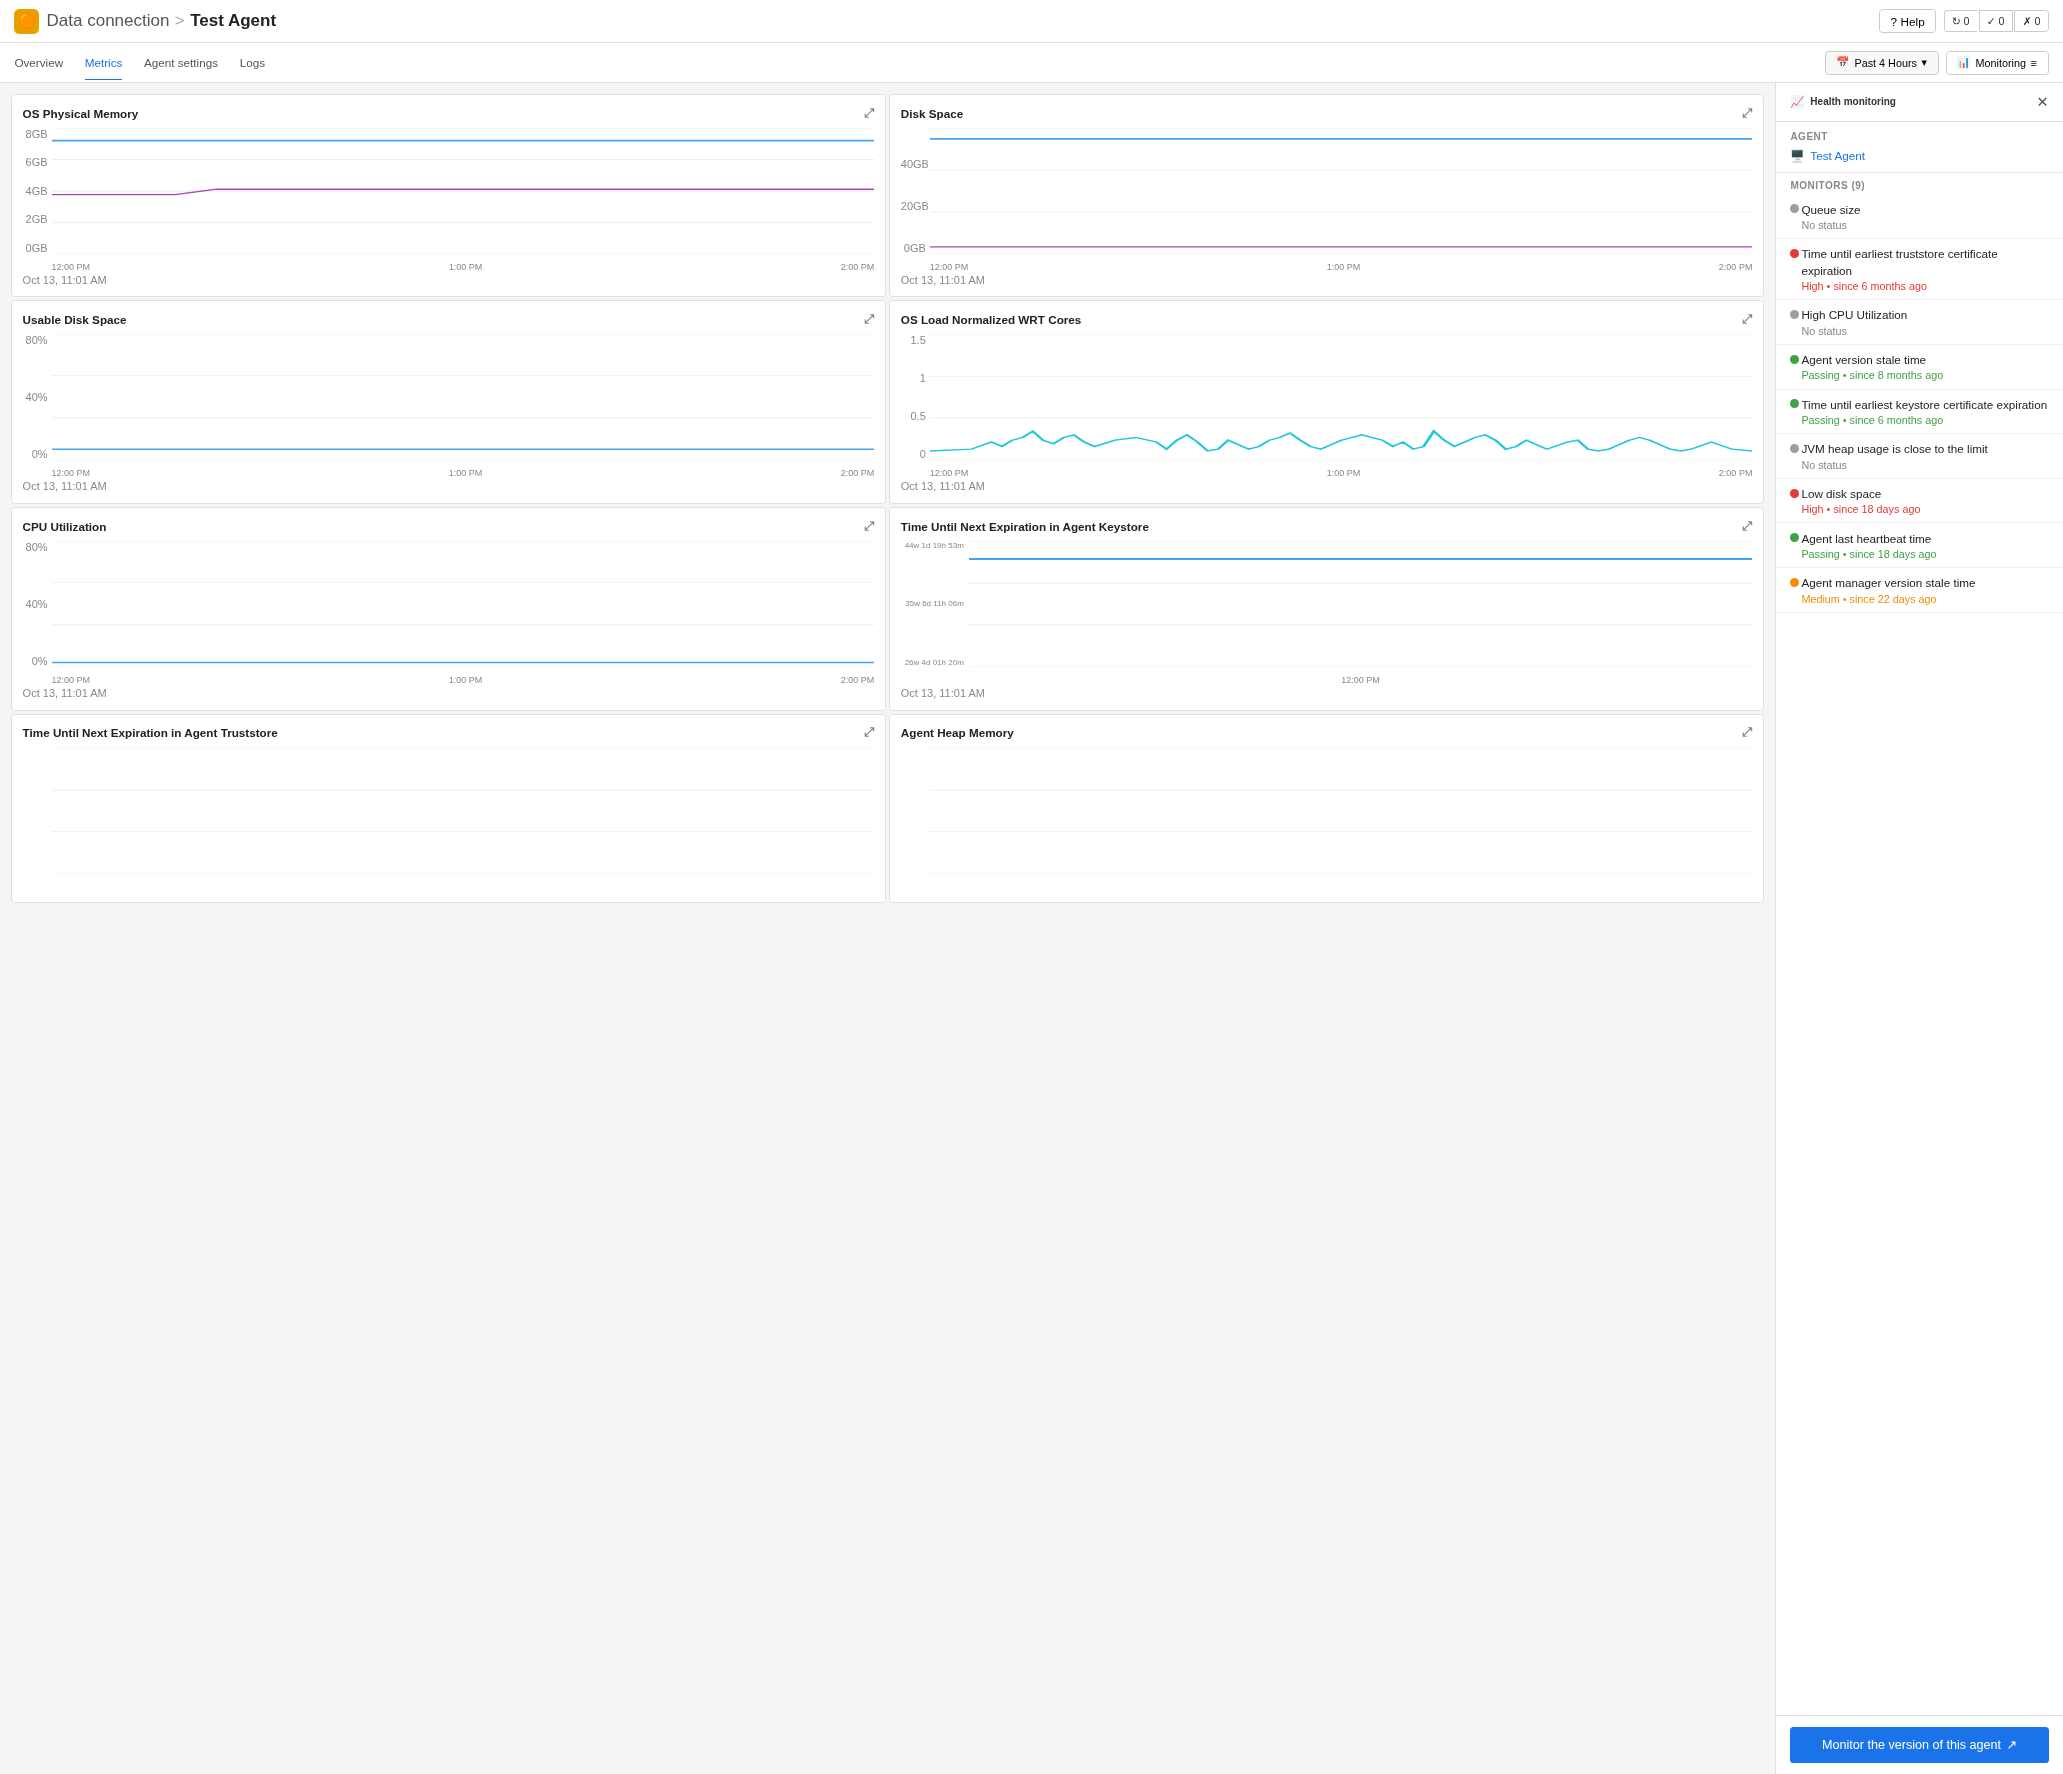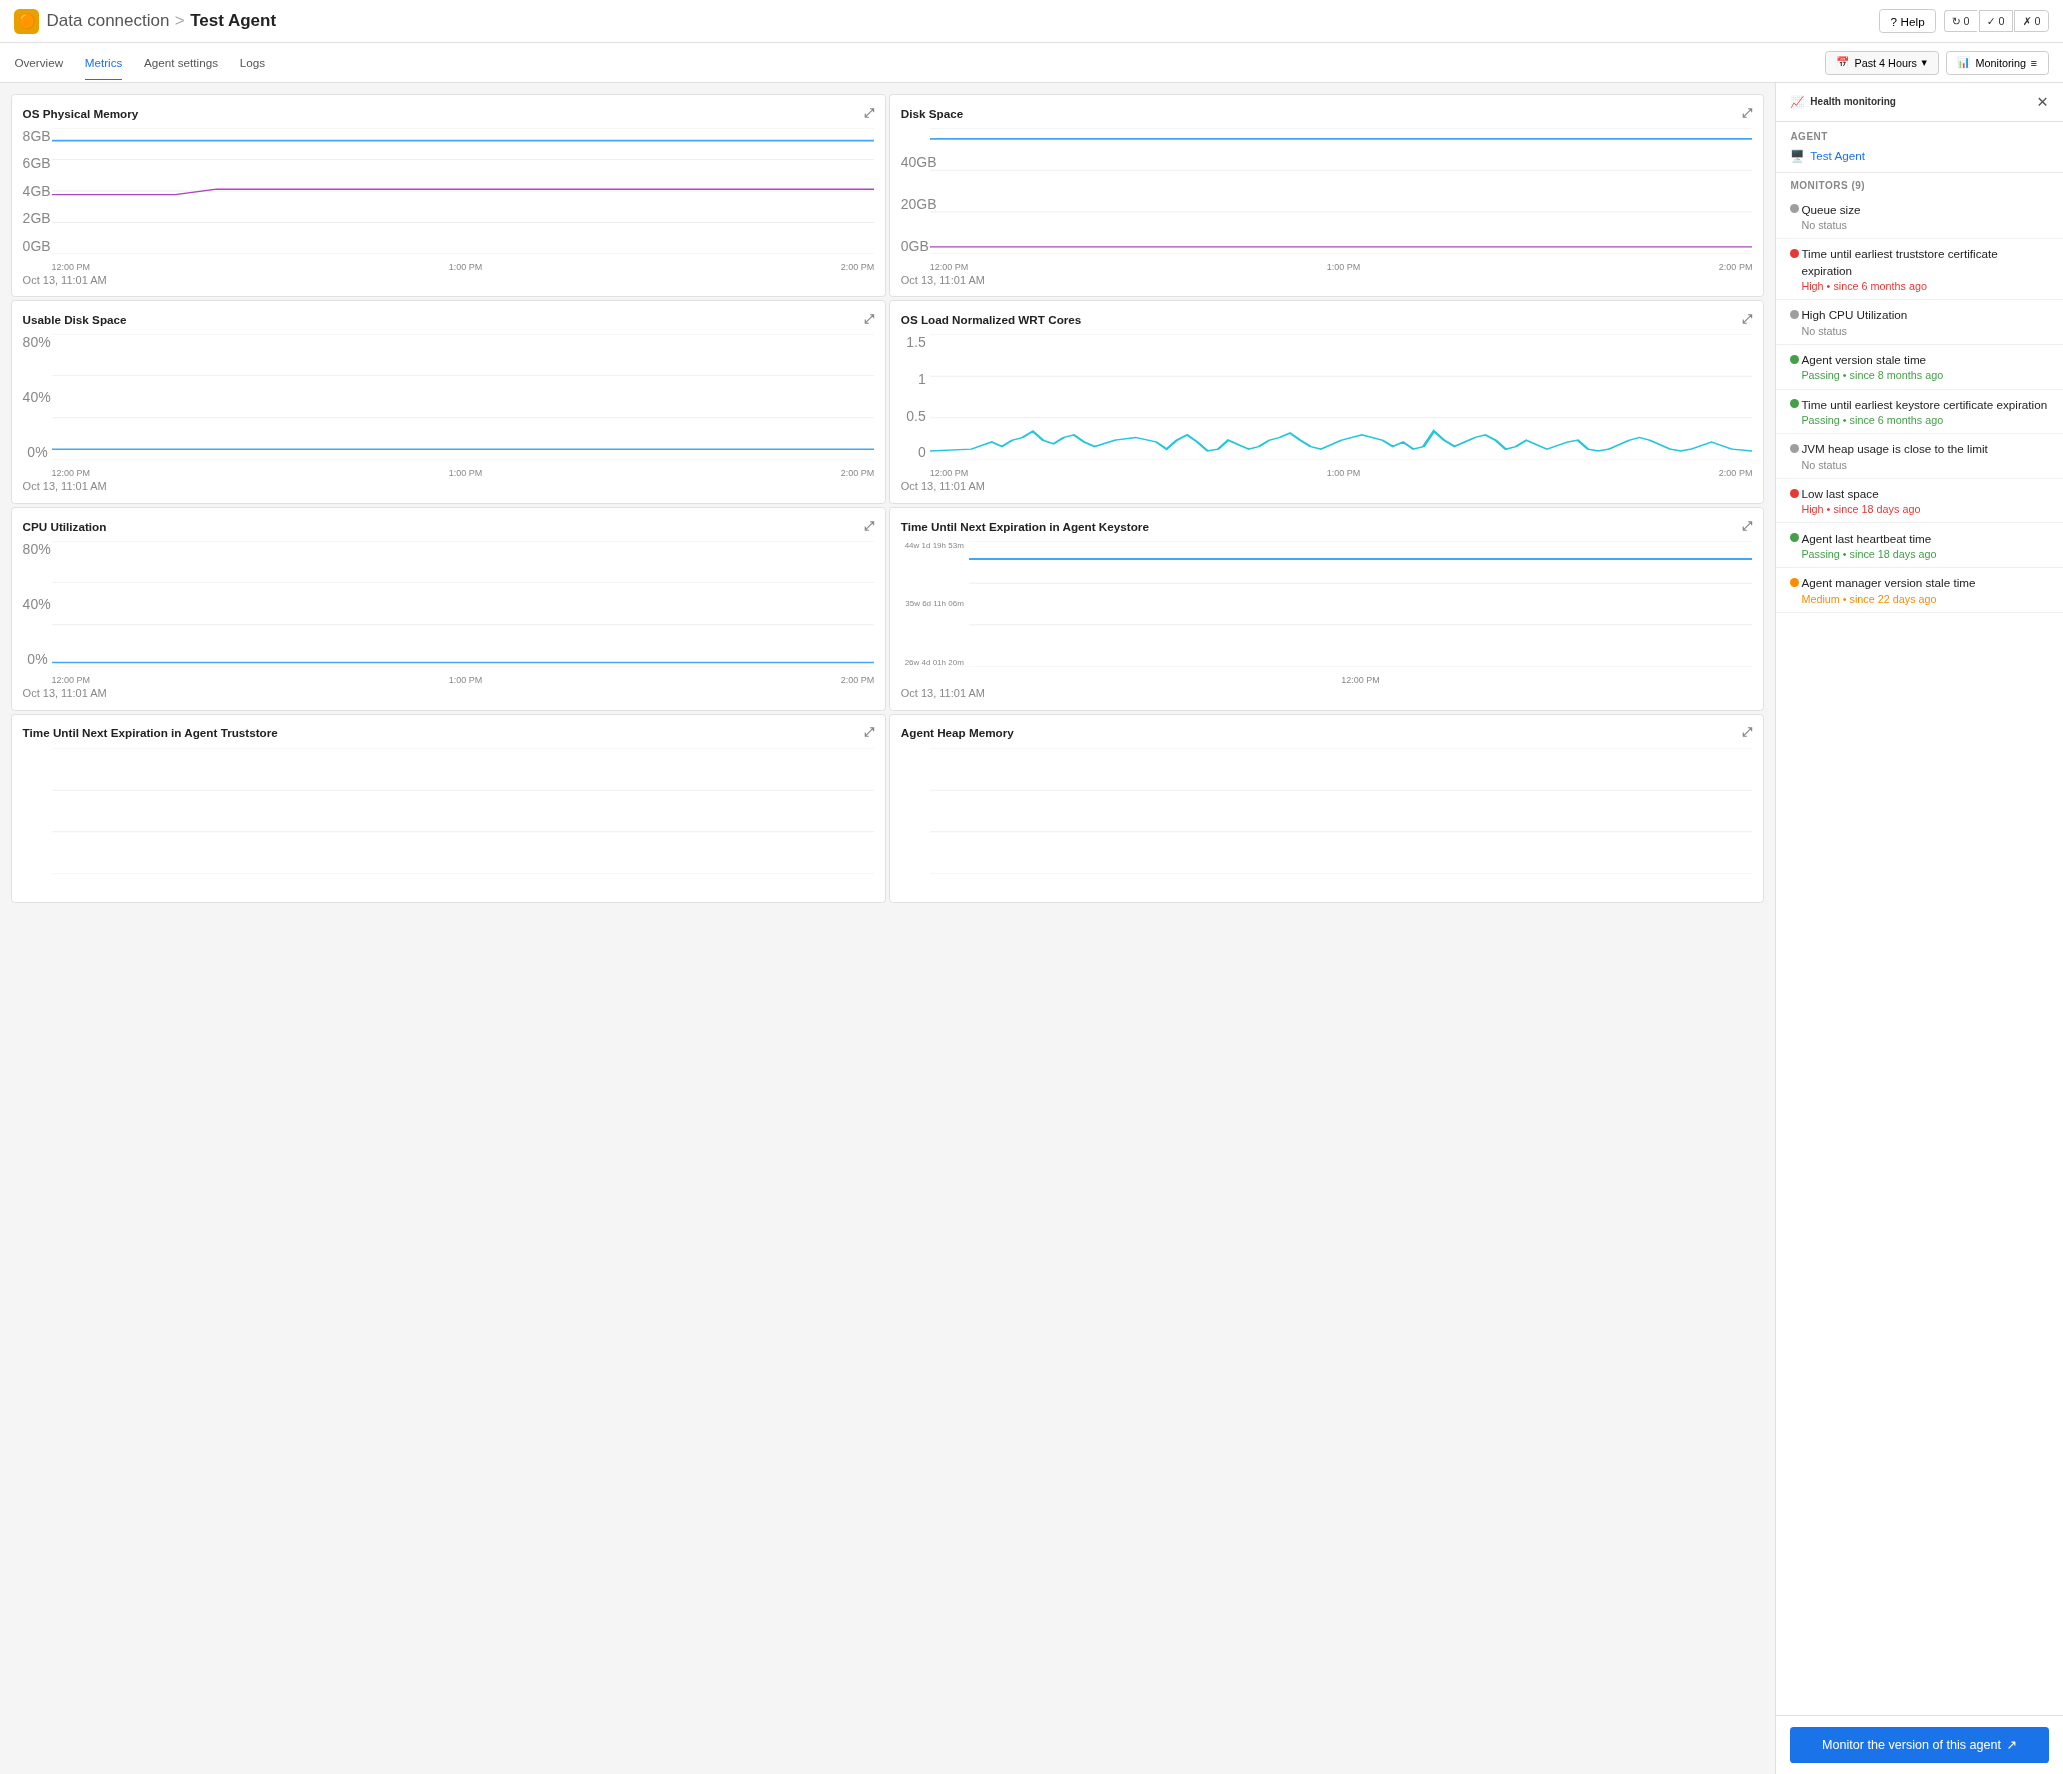--- a/index.html
+++ b/index.html
@@ -65,21 +65,21 @@
     .status-no { color: #888; }
     .status-high { color: #e53935; }
     .status-passing { color: #43a047; }
     .status-medium { color: #fb8c00; }
 
     .sidebar-footer { padding: 10.8px 14.4px; border-top: 0.9px solid #e0e0e0; }
     .monitor-health-btn { width: 100%; padding: 10.8px; background: #1a73e8; color: #fff; border: none; border-radius: 3.6px; font-size: 12.6px; cursor: pointer; display: flex; align-items: center; justify-content: center; gap: 5.4px; font-weight: 500; }
 
     
     .y-labels { position: absolute; left: 0; top: 0; bottom: 18px; display: flex; flex-direction: column; justify-content: space-between; }
-    .y-label { font-size: 14px; color: #888; text-align: right; width: 25px; }
+    .y-label { font-size: 11px; color: #888; text-align: right; width: 25px; }
 
     
     .chart-svg-wrap { position: absolute; left: 29px; right: 0; top: 0; bottom: 18px; }
   </style>
 </head>
 <body>
 
 <div class="topbar">
   <div class="app-icon">🟠</div>
   <div class="breadcrumb">
@@ -420,21 +420,21 @@
         <div class="monitor-dot dot-gray"></div>
         <div class="monitor-info">
           <div class="monitor-name">JVM heap usage is close to the limit</div>
           <div class="monitor-status status-no">No status</div>
         </div>
       </div>
 
       <div class="monitor-item">
         <div class="monitor-dot dot-red"></div>
         <div class="monitor-info">
-          <div class="monitor-name">Low last space</div>
+          <div class="monitor-name">Low disk space</div>
           <div class="monitor-status status-high">High • since 18 days ago</div>
         </div>
       </div>
 
       <div class="monitor-item">
         <div class="monitor-dot dot-green"></div>
         <div class="monitor-info">
           <div class="monitor-name">Agent last heartbeat time</div>
           <div class="monitor-status status-passing">Passing • since 18 days ago</div>
         </div>

